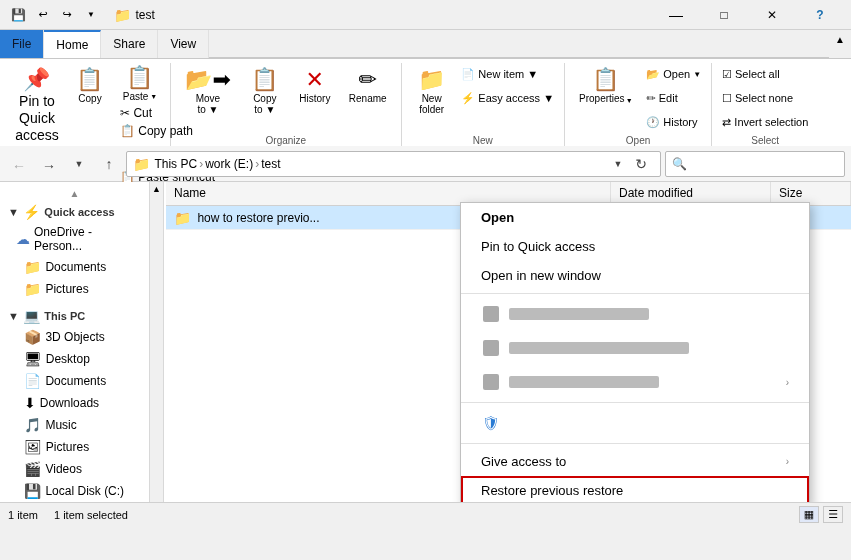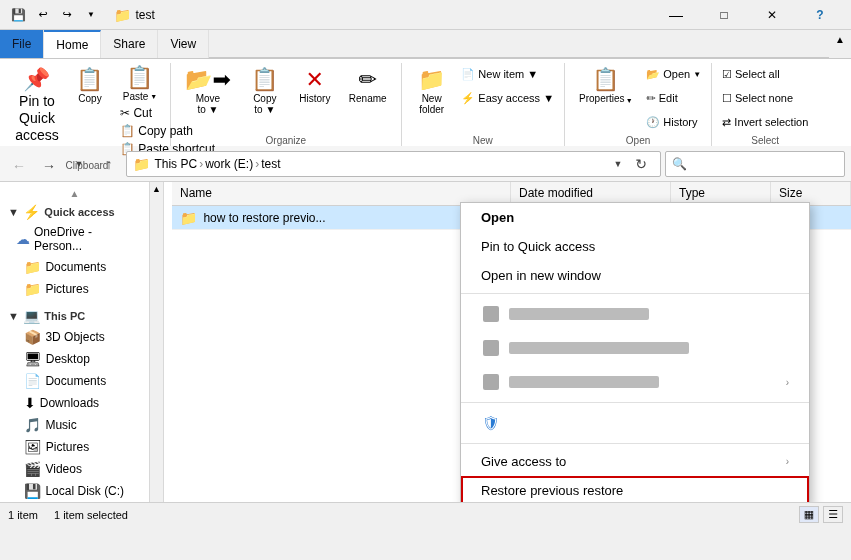--- a/index.html
+++ b/index.html
@@ -364,21 +364,21 @@
         <div class="ribbon-split-top" style="flex-direction:column;align-items:center;">
           <div style="font-size:22px;">📋</div>
           <div style="font-size:10px;display:flex;align-items:center;gap:2px;">
             <span>Paste</span>
               <span style="font-size:7px;">▼</span>
           </div>
         </div>
         <div style="padding:0 4px;font-size:12px;line-height:1.5;cursor:pointer;border-radius:0 0 2px 2px;">
           <div>✂ <span>Cut</span></div>
           <div style="white-space:nowrap;">📋 <span>Copy path</span></div>
-          <div style="white-space:nowrap;">📋 <span>Paste shortcut</span></div>
+          <div style="white-space:nowrap;margin-top:28px;">📋 <span>Paste shortcut</span></div>
         </div>
       </div>
     </div>
     <div class="ribbon-group-label">Clipboard</div>
   </div>
 
   <div class="ribbon-group">
     <div class="ribbon-group-items">
       <div class="ribbon-large-btn">
         <div style="font-size:22px;">📂➡</div>
@@ -557,25 +557,24 @@
     </div>
 
   </div>
 
   <div class="file-list-area" style="position:relative;">
 
     <div style="position:absolute;left:0;top:0;width:14px;height:100%;display:flex;flex-direction:column;justify-content:flex-start;align-items:center;background:#f0f0f0;border-right:1px solid #d8d8d8;">
       <div style="font-size:9px;cursor:pointer;padding-top:2px;">▲</div>
     </div>
 
-    <div style="margin-left:22px;">
+    <div style="margin-left:16px;">
       <div class="file-list-header">
         <div class="file-list-col name">Name</div>
         <div class="file-list-col date">Date modified</div>
-        <div class="file-list-col type">Type</div>
         <div class="file-list-col size">Size</div>
       </div>
 
       <div class="file-row selected">
         <div class="file-cell name">
           <span style="color:#f0c040;font-size:14px;">📁</span>
           <span>how to restore previo...</span>
         </div>
         <div class="file-cell date"></div>
         <div class="file-cell type"></div>

